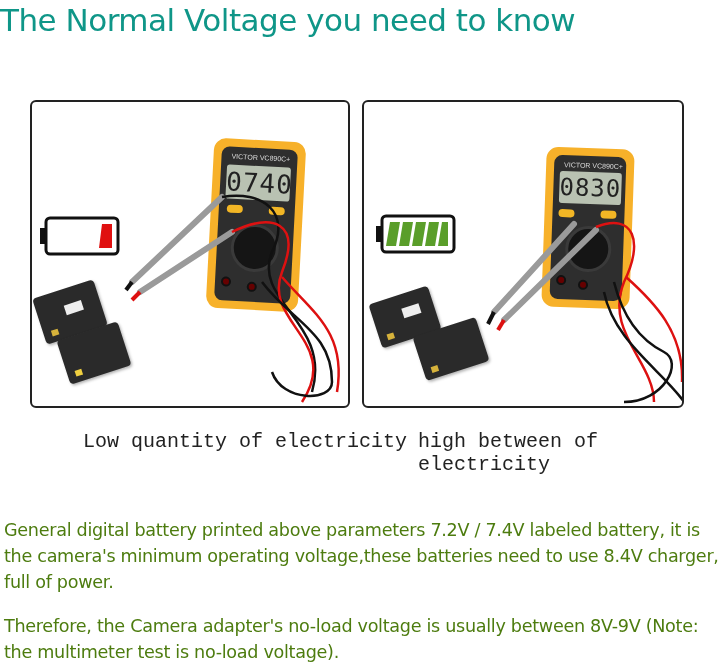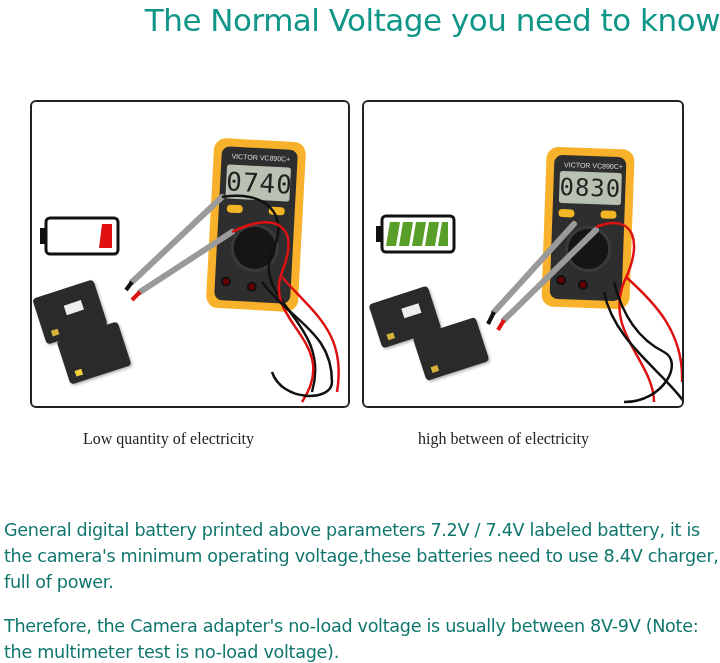--- a/index.html
+++ b/index.html
@@ -1,24 +1,24 @@
 <!DOCTYPE html>
 <html><head>
 <meta charset="utf-8">
 <style>
   * { box-sizing: border-box; margin: 0; padding: 0; }
   body { width: 720px; height: 663px; background: #ffffff; position: relative; overflow: hidden; font-family: "DejaVu Sans", sans-serif; }
-  .title { position: absolute; top: 0; left: 0; width: 720px; text-align: right; color: #0f9688; font-family: "DejaVu Sans", sans-serif; font-size: 31px; line-height: 40px; letter-spacing: -0.5px; }
+  .title { position: absolute; top: 0; left: 0; width: 720px; text-align: left; color: #0f9688; font-family: "DejaVu Sans", sans-serif; font-size: 31px; line-height: 40px; letter-spacing: -0.5px; }
   .panel { position: absolute; top: 100px; width: 320px; height: 308px; border: 2px solid #222; border-radius: 6px; background: #fff; overflow: hidden; }
   .panel.left { left: 30px; }
   .panel.right { left: 362px; width: 322px; }
-  .caption { position: absolute; top: 430px; font-family: Liberation Serif, serif; font-size: 16px; color: #222; }
+  .caption { position: absolute; top: 430px; font-family: Liberation Mono, monospace; font-size: 20px; color: #222; }
   .caption.left { left: 83px; }
   .caption.right { left: 418px; }
-  .para { position: absolute; left: 4px; width: 716px; color: #0f766e; font-family: "DejaVu Sans", sans-serif; font-size: 17.6px; line-height: 26px; letter-spacing: -0.3px; }
+  .para { position: absolute; left: 4px; width: 716px; color: #4d7c0f; font-family: "DejaVu Sans", sans-serif; font-size: 17.6px; line-height: 26px; letter-spacing: -0.3px; }
   .para.p1 { top: 517px; }
   .para.p2 { top: 613px; }
   .meter { position: absolute; background: #f7b12a; border-radius: 12px; }
   .meter-inner { position: absolute; background: #2e2e2e; border-radius: 8px; }
   .lcd { position: absolute; background: #b9c2b2; border-radius: 3px; font-family: "DejaVu Sans Mono", monospace; color: #222; font-size: 26px; text-align: center; line-height: 34px; letter-spacing: 1px; }
   .brand { position: absolute; color: #ddd; font-family: "Liberation Sans", sans-serif; font-size: 7px; }
   .dial { position: absolute; border-radius: 50%; background: #151515; border: 3px solid #3a3a3a; }
   .btn { position: absolute; width: 16px; height: 8px; background: #f2b625; border-radius: 4px; }
   .jack { position: absolute; width: 10px; height: 10px; border-radius: 50%; background: #600; border: 2px solid #111; }
   .battery-pack { position: absolute; background: #2a2a2a; border-radius: 4px; box-shadow: 1px 2px 3px rgba(0,0,0,0.3); }

